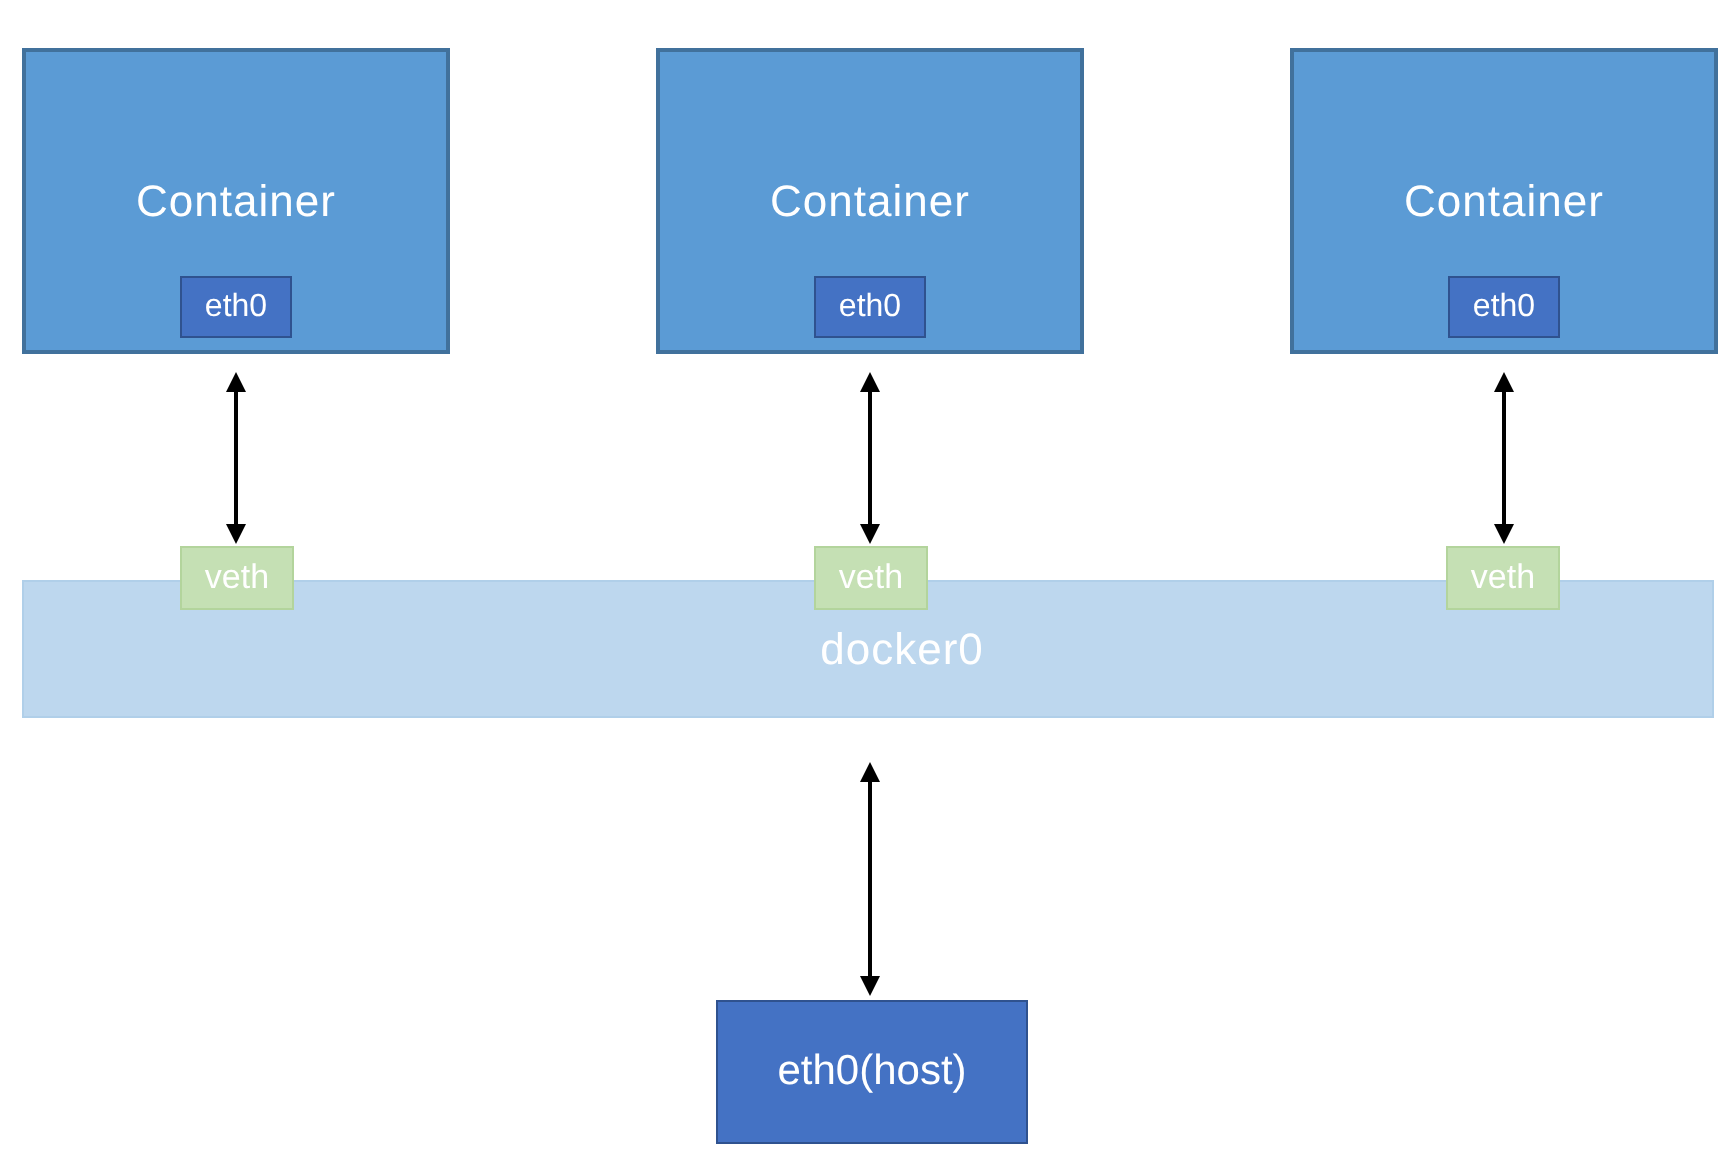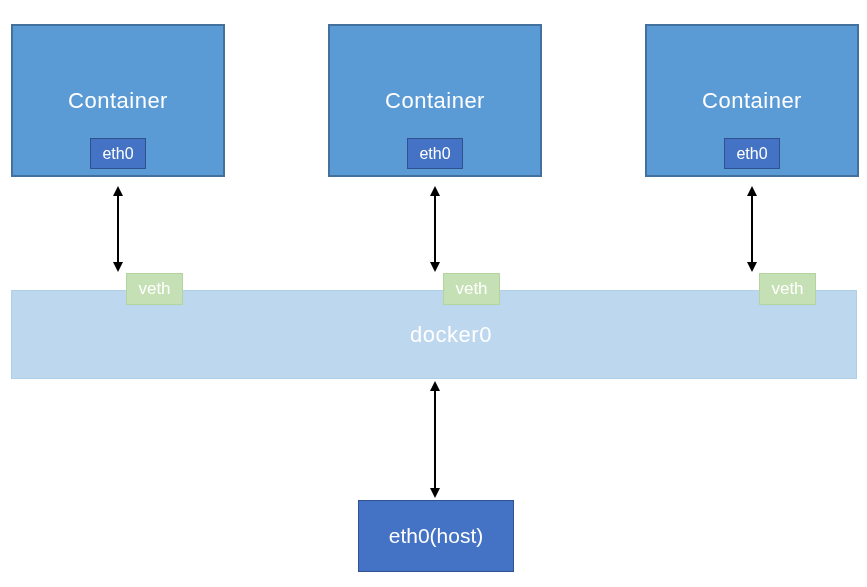--- a/index.html
+++ b/index.html
@@ -49,28 +49,27 @@
     height: 32px;
     background: var(--veth-fill, #C5E0B4);
     border: 1px solid var(--veth-border, #B3D49C);
     box-sizing: border-box;
     display: flex;
     align-items: center;
     justify-content: center;
     color: var(--text, #FFFFFF);
     font-size: 17px;
     z-index: 3;
-    margin-left: 36px;
   }
   .bridge-band {
     position: absolute;
     left: 11px;
     top: 290px;
     width: 846px;
-    height: 89px;
+    height: 69px;
     background: var(--bridge-fill, #BDD7EE);
     border: 1px solid var(--bridge-border, #B0CFE9);
     box-sizing: border-box;
     display: flex;
     align-items: center;
     justify-content: center;
     color: var(--text, #FFFFFF);
     font-size: 22px;
     letter-spacing: 0.5px;
     z-index: 2;

